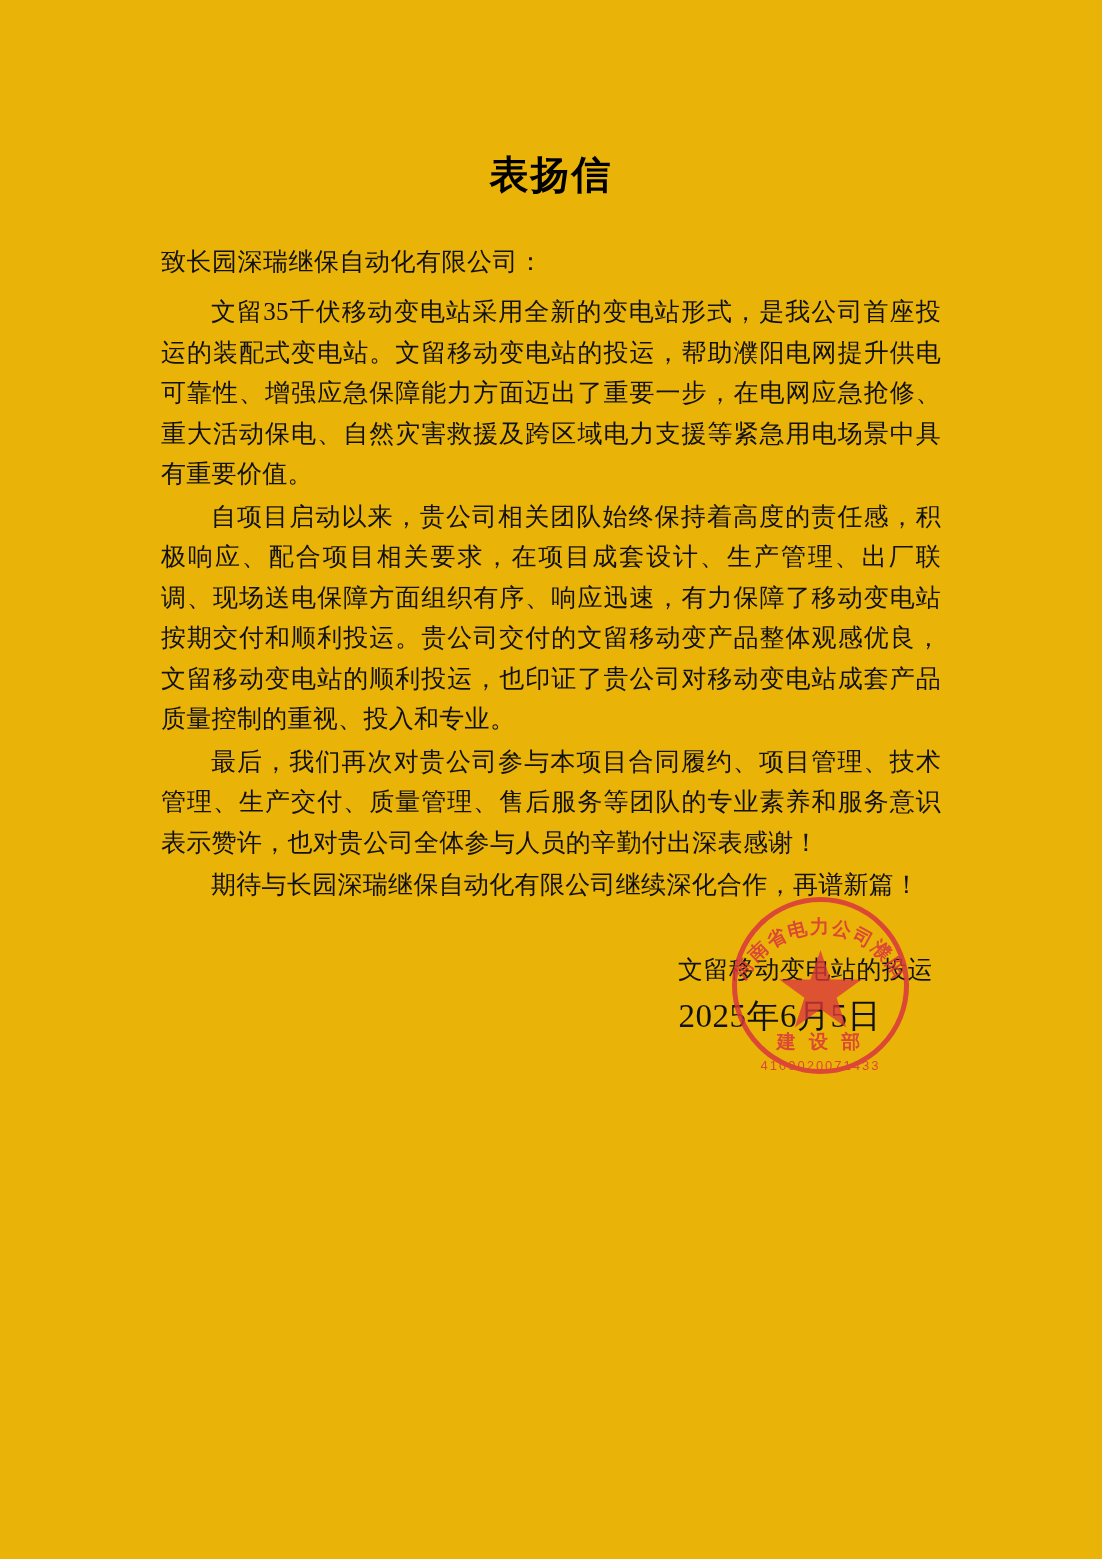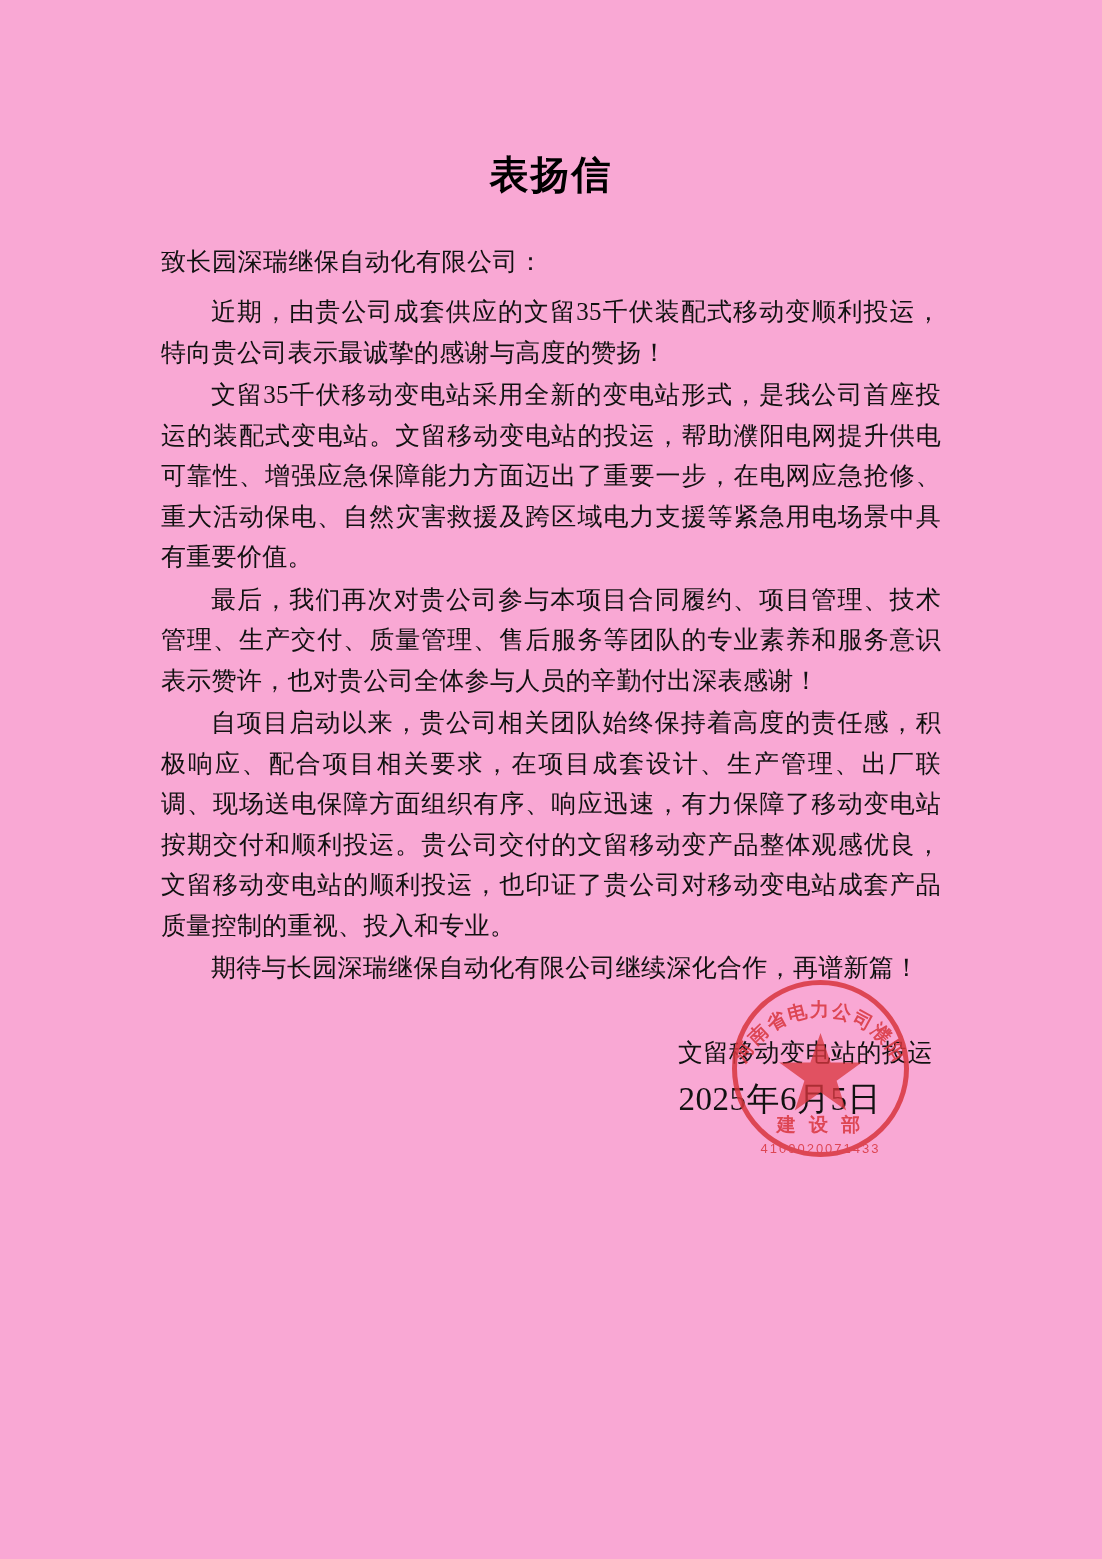--- a/index.html
+++ b/index.html
@@ -4,21 +4,21 @@
 <style>
   html, body {
     margin: 0;
     padding: 0;
     background: #ffffff;
   }
   .page {
     position: relative;
     width: 1102px;
     height: 1559px;
-    background: #f9a8d4;
+    background: #eab308;
     margin: 0 auto;
     overflow: hidden;
     font-family: "Liberation Serif", "DejaVu Serif", serif;
     color: #111111;
   }
   .doc-title {
     text-align: center;
     font-family: "Liberation Sans", "DejaVu Sans", sans-serif;
     font-weight: bold;
     font-size: 39px;
@@ -81,24 +81,23 @@
 <body>
 
 <div class="page">
 
   <h1 class="doc-title">表扬信</h1>
 
   <div class="body-area">
 
     <p class="salutation">致长园深瑞继保自动化有限公司：</p>
 
-    <p class="para">近期，由贵公司成套供应的文留35千伏装配式移动变顺利投运，特向贵公司表示最诚挚的感谢与高度的赞扬！</p>
     <p class="para">文留35千伏移动变电站采用全新的变电站形式，是我公司首座投运的装配式变电站。文留移动变电站的投运，帮助濮阳电网提升供电可靠性、增强应急保障能力方面迈出了重要一步，在电网应急抢修、重大活动保电、自然灾害救援及跨区域电力支援等紧急用电场景中具有重要价值。</p>
+    <p class="para">自项目启动以来，贵公司相关团队始终保持着高度的责任感，积极响应、配合项目相关要求，在项目成套设计、生产管理、出厂联调、现场送电保障方面组织有序、响应迅速，有力保障了移动变电站按期交付和顺利投运。贵公司交付的文留移动变产品整体观感优良，文留移动变电站的顺利投运，也印证了贵公司对移动变电站成套产品质量控制的重视、投入和专业。</p>
     <p class="para">最后，我们再次对贵公司参与本项目合同履约、项目管理、技术管理、生产交付、质量管理、售后服务等团队的专业素养和服务意识表示赞许，也对贵公司全体参与人员的辛勤付出深表感谢！</p>
-    <p class="para">自项目启动以来，贵公司相关团队始终保持着高度的责任感，积极响应、配合项目相关要求，在项目成套设计、生产管理、出厂联调、现场送电保障方面组织有序、响应迅速，有力保障了移动变电站按期交付和顺利投运。贵公司交付的文留移动变产品整体观感优良，文留移动变电站的顺利投运，也印证了贵公司对移动变电站成套产品质量控制的重视、投入和专业。</p>
     <p class="para">期待与长园深瑞继保自动化有限公司继续深化合作，再谱新篇！</p>
 
     <div class="sign-block">
 
       <div class="seal">
         <svg viewBox="0 0 215 215" width="215" height="215" aria-hidden="true">
           <defs>
             <path id="sealArcTop" d="M 28 112 A 84 84 0 0 1 187 112" fill="none"></path>
             <path id="sealArcBottom" d="M 40 136 A 72 72 0 0 0 175 136" fill="none"></path>
           </defs>

